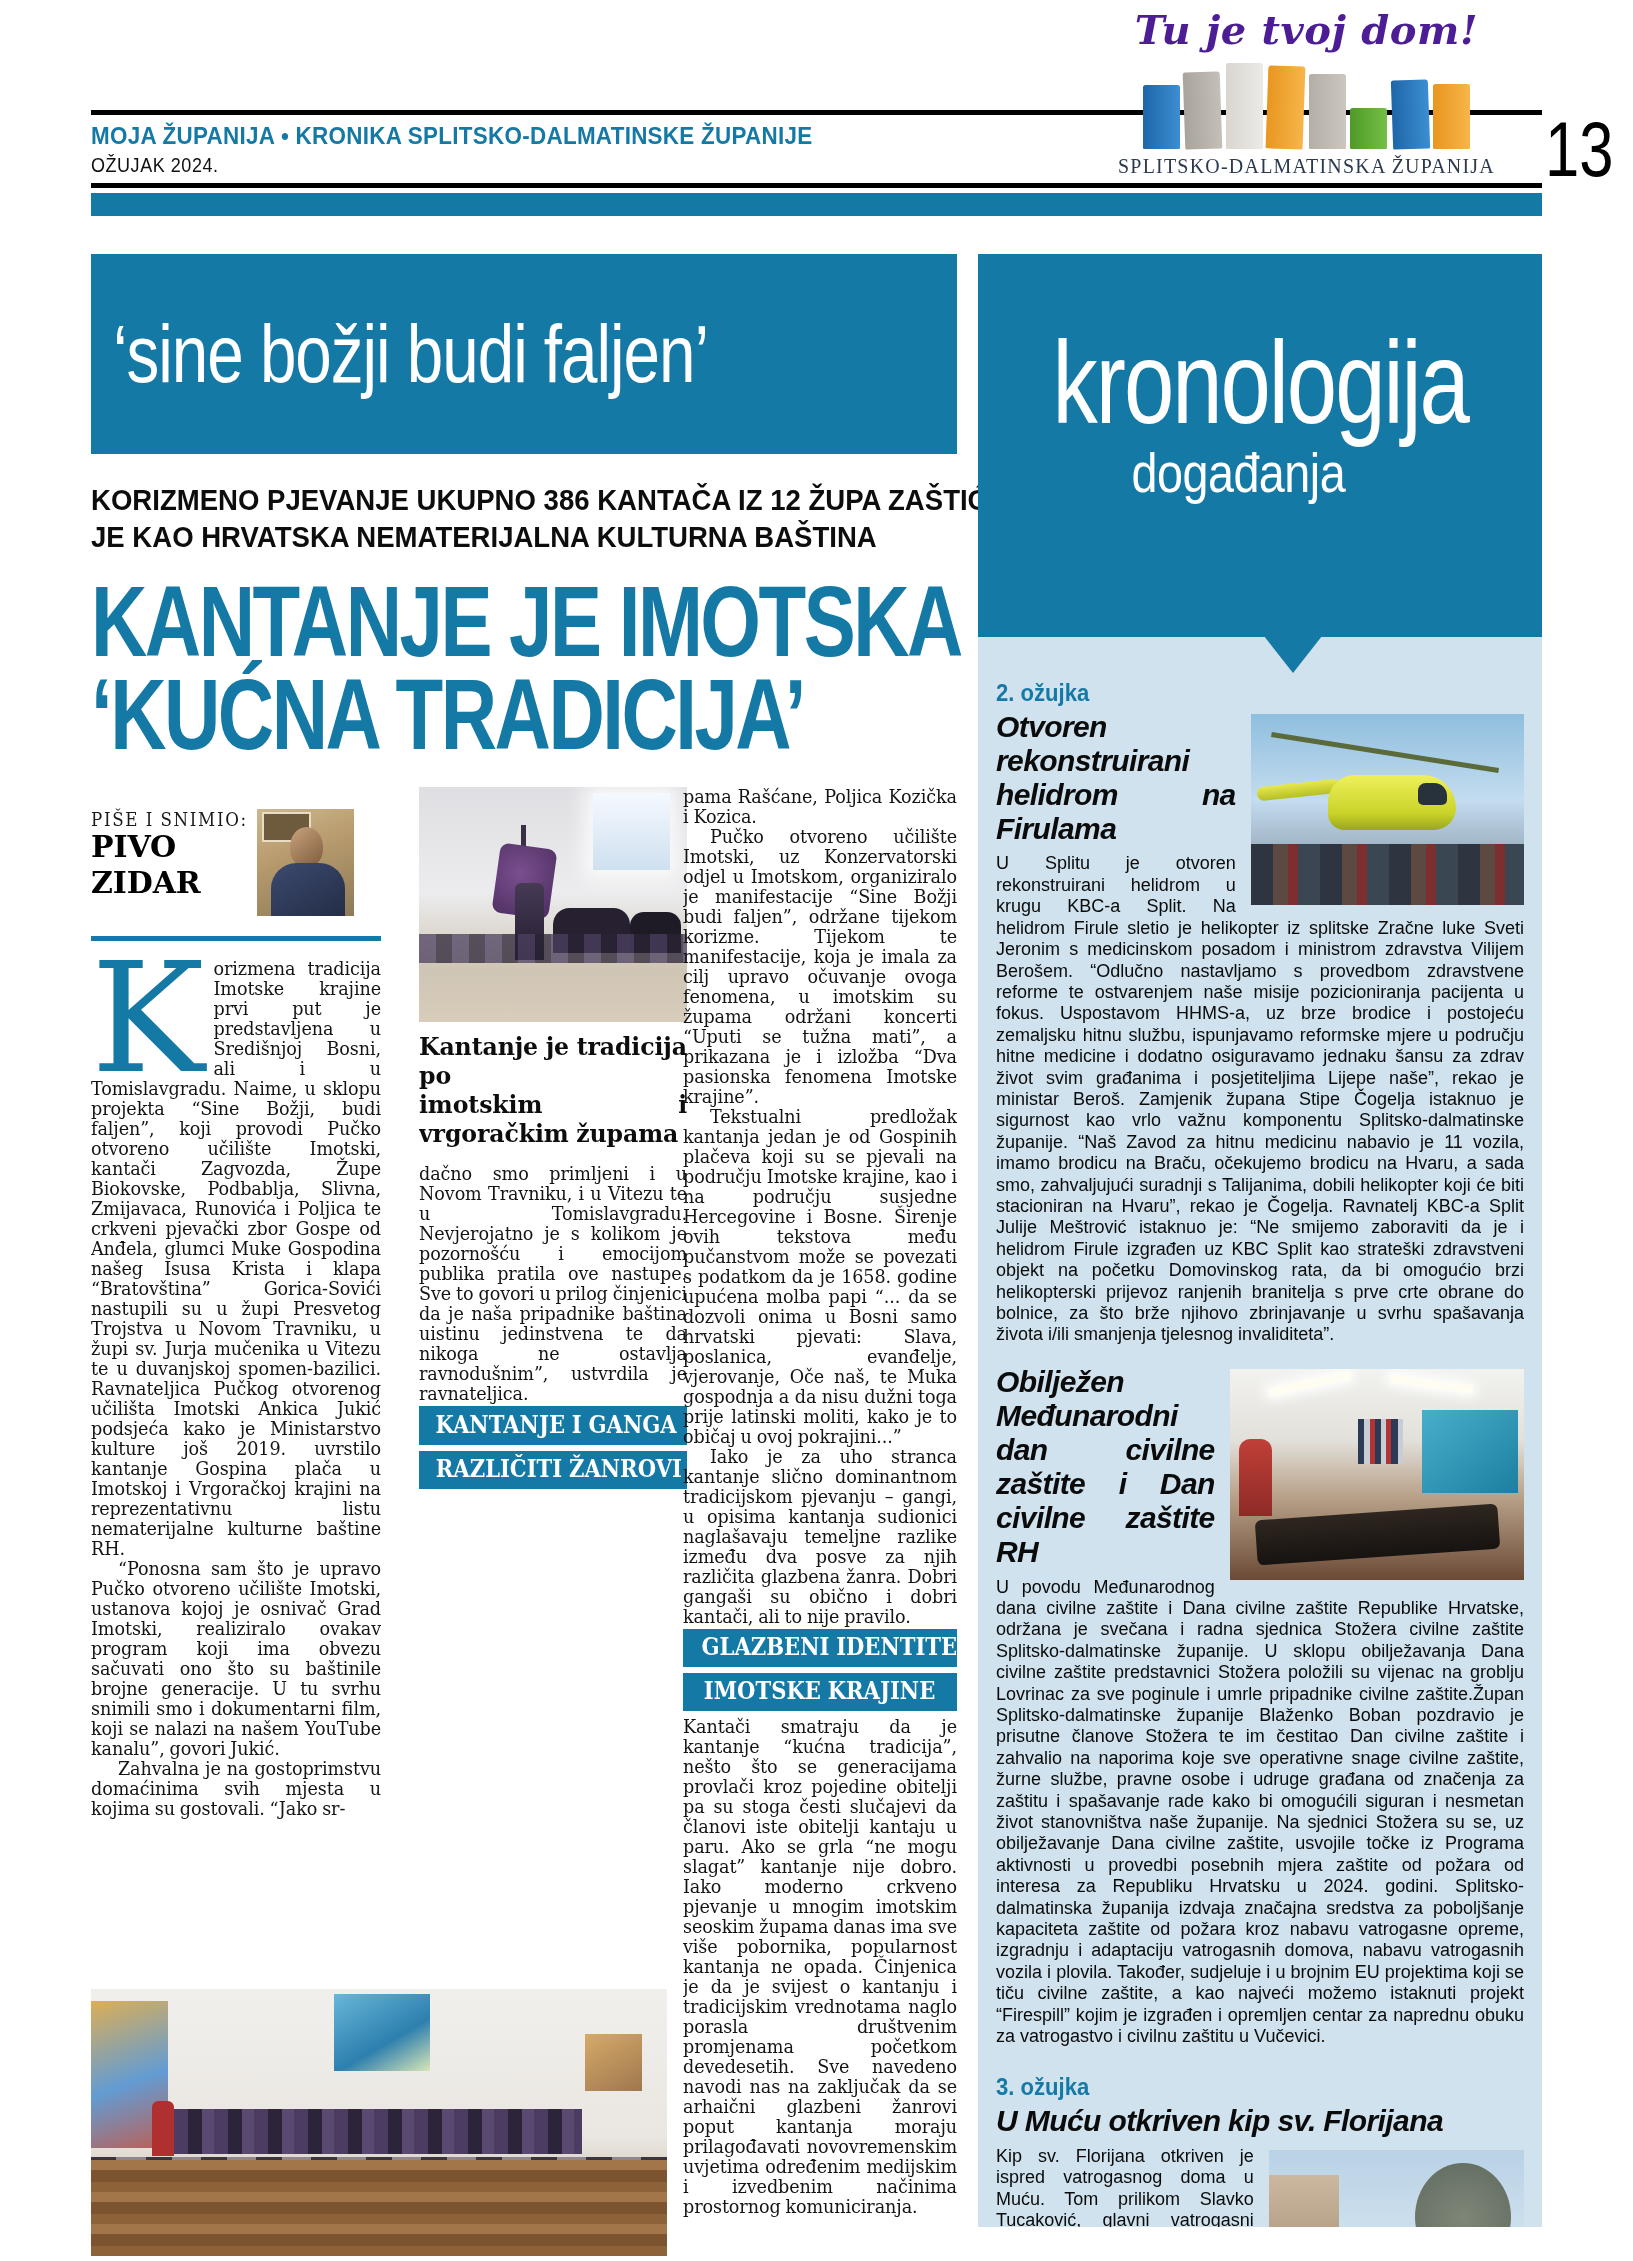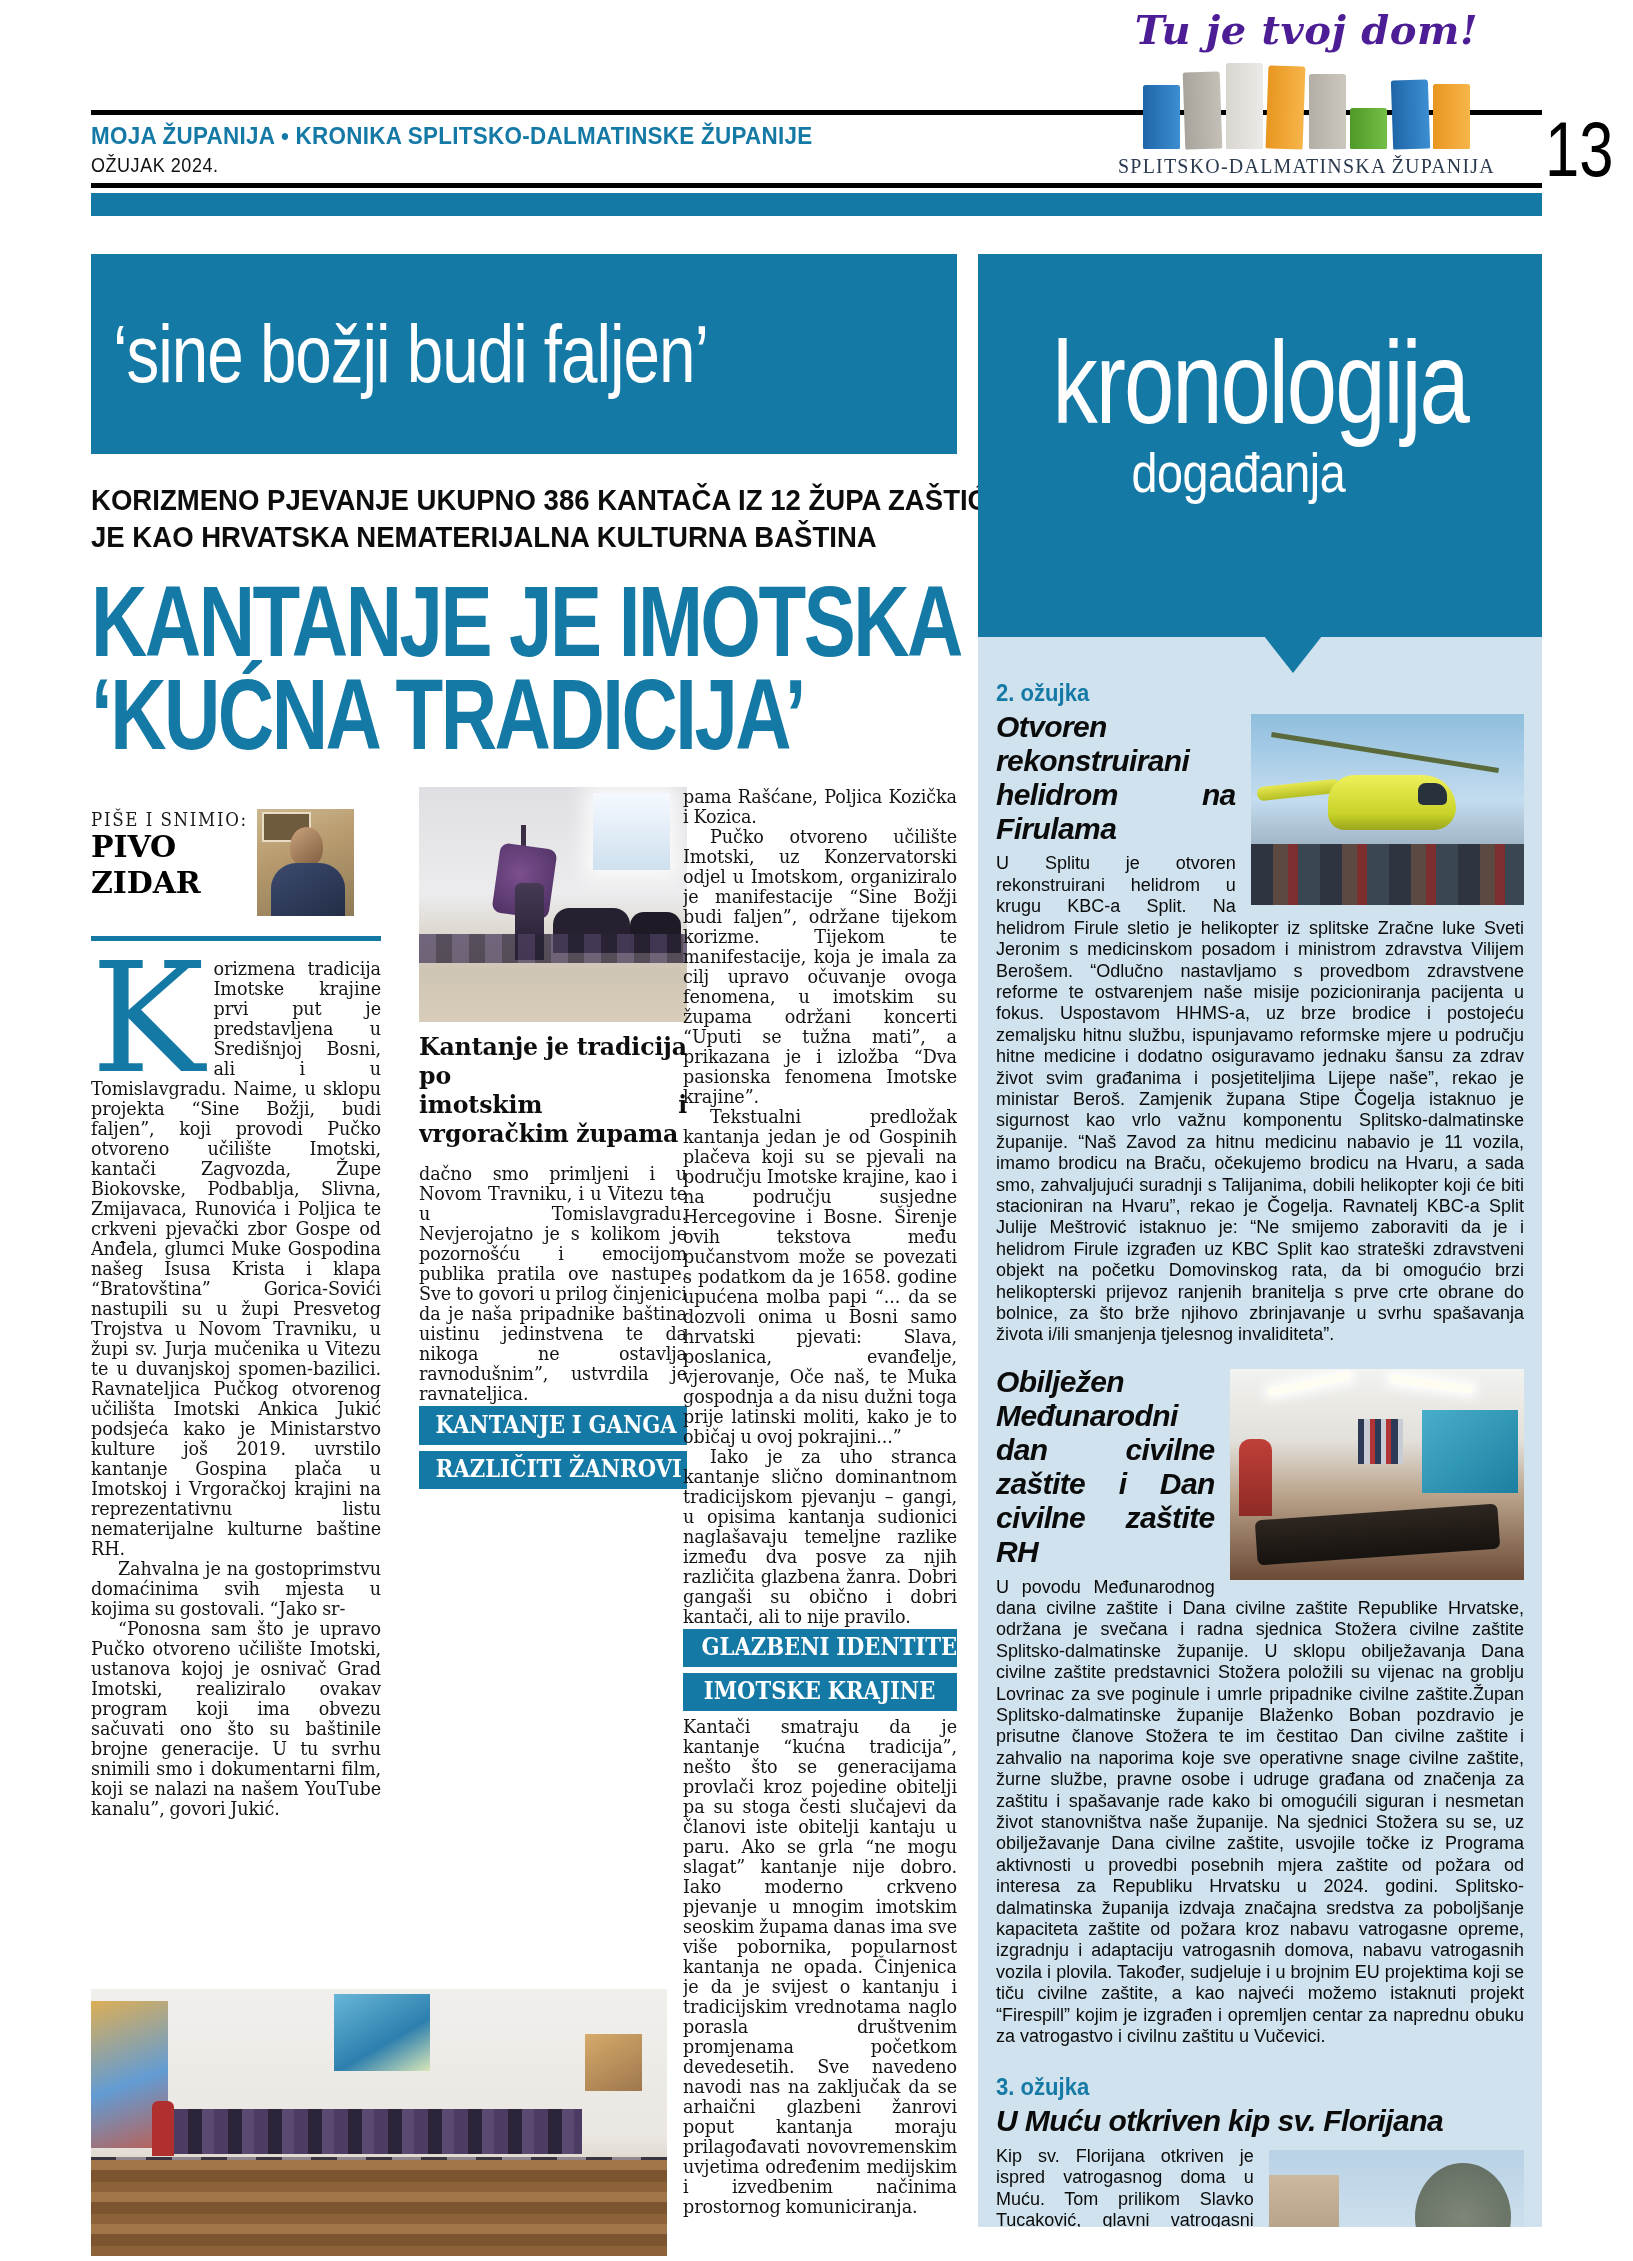--- a/index.html
+++ b/index.html
@@ -200,22 +200,22 @@
           <div class="byline-name">PIVO</div>
           <div class="byline-name">ZIDAR</div>
           <div class="byline-photo">
             <div class="bp-frame"></div>
             <div class="bp-head"></div>
             <div class="bp-body"></div>
           </div>
         </div>
         <div class="byline-rule"></div>
         <p><span class="dropcap">K</span><span>orizmena tradicija Imotske krajine prvi put je predstavljena u Središnjoj Bosni, ali i u Tomislavgradu. Naime, u sklopu projekta “Sine Božji, budi faljen”, koji provodi Pučko otvoreno učilište Imotski, kantači Zagvozda, Župe Biokovske, Podbablja, Slivna, Zmijavaca, Runovića i Poljica te crkveni pjevački zbor Gospe od Anđela, glumci Muke Gospodina našeg Isusa Krista i klapa “Bratovština” Gorica-Sovići nastupili su u župi Presvetog Trojstva u Novom Travniku, u župi sv. Jurja mučenika u Vitezu te u duvanjskoj spomen-bazilici. Ravnateljica Pučkog otvorenog učilišta Imotski Ankica Jukić podsjeća kako je Ministarstvo kulture još 2019. uvrstilo kantanje Gospina plača u Imotskoj i Vrgoračkoj krajini na reprezentativnu listu nematerijalne kulturne baštine RH.</span></p>
+        <p class="ind">“Ponosna sam što je upravo Pučko otvoreno učilište Imotski, ustanova kojoj je osnivač Grad Imotski, realiziralo ovakav program koji ima obvezu sačuvati ono što su baštinile brojne generacije. U tu svrhu snimili smo i dokumentarni film, koji se nalazi na našem YouTube kanalu”, govori Jukić.</p>
         <p class="ind">Zahvalna je na gostoprimstvu domaćinima svih mjesta u kojima su gostovali. “Jako sr-</p>
-        <p class="ind">“Ponosna sam što je upravo Pučko otvoreno učilište Imotski, ustanova kojoj je osnivač Grad Imotski, realiziralo ovakav program koji ima obvezu sačuvati ono što su baštinile brojne generacije. U tu svrhu snimili smo i dokumentarni film, koji se nalazi na našem YouTube kanalu”, govori Jukić.</p>
       </div>
 
       <div class="col col2 bodytext">
         <div class="photo1">
           <div class="p1-window"></div>
           <div class="p1-pole"></div>
           <div class="p1-banner"></div>
           <div class="p1-fig1"></div>
           <div class="p1-fig2"></div>
           <div class="p1-fig3"></div>

